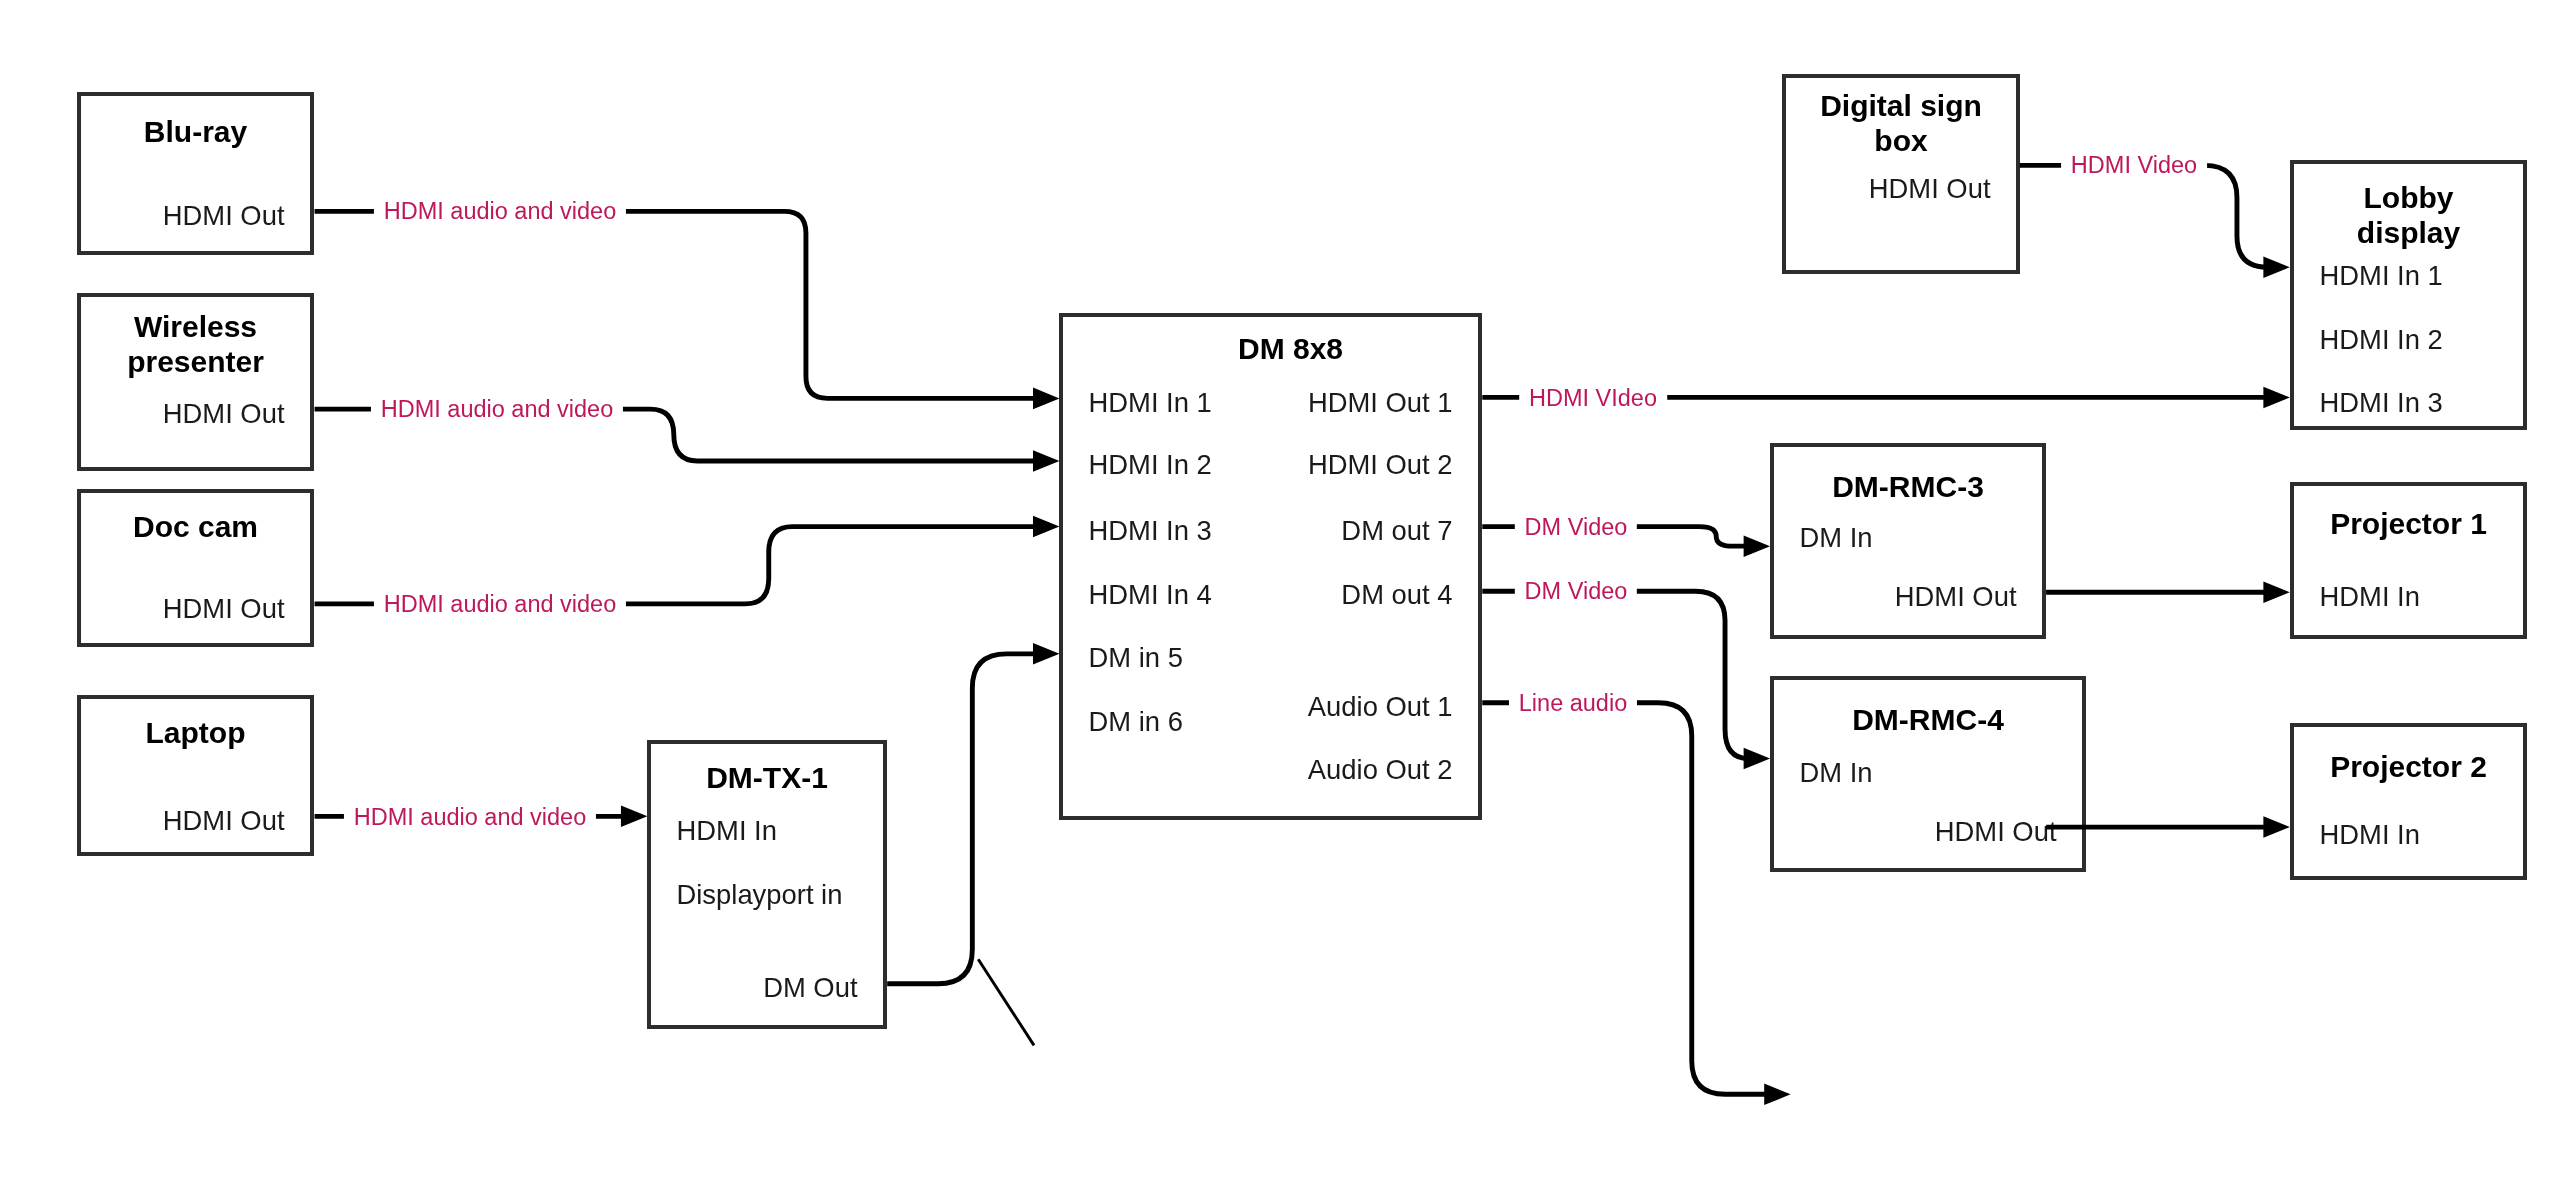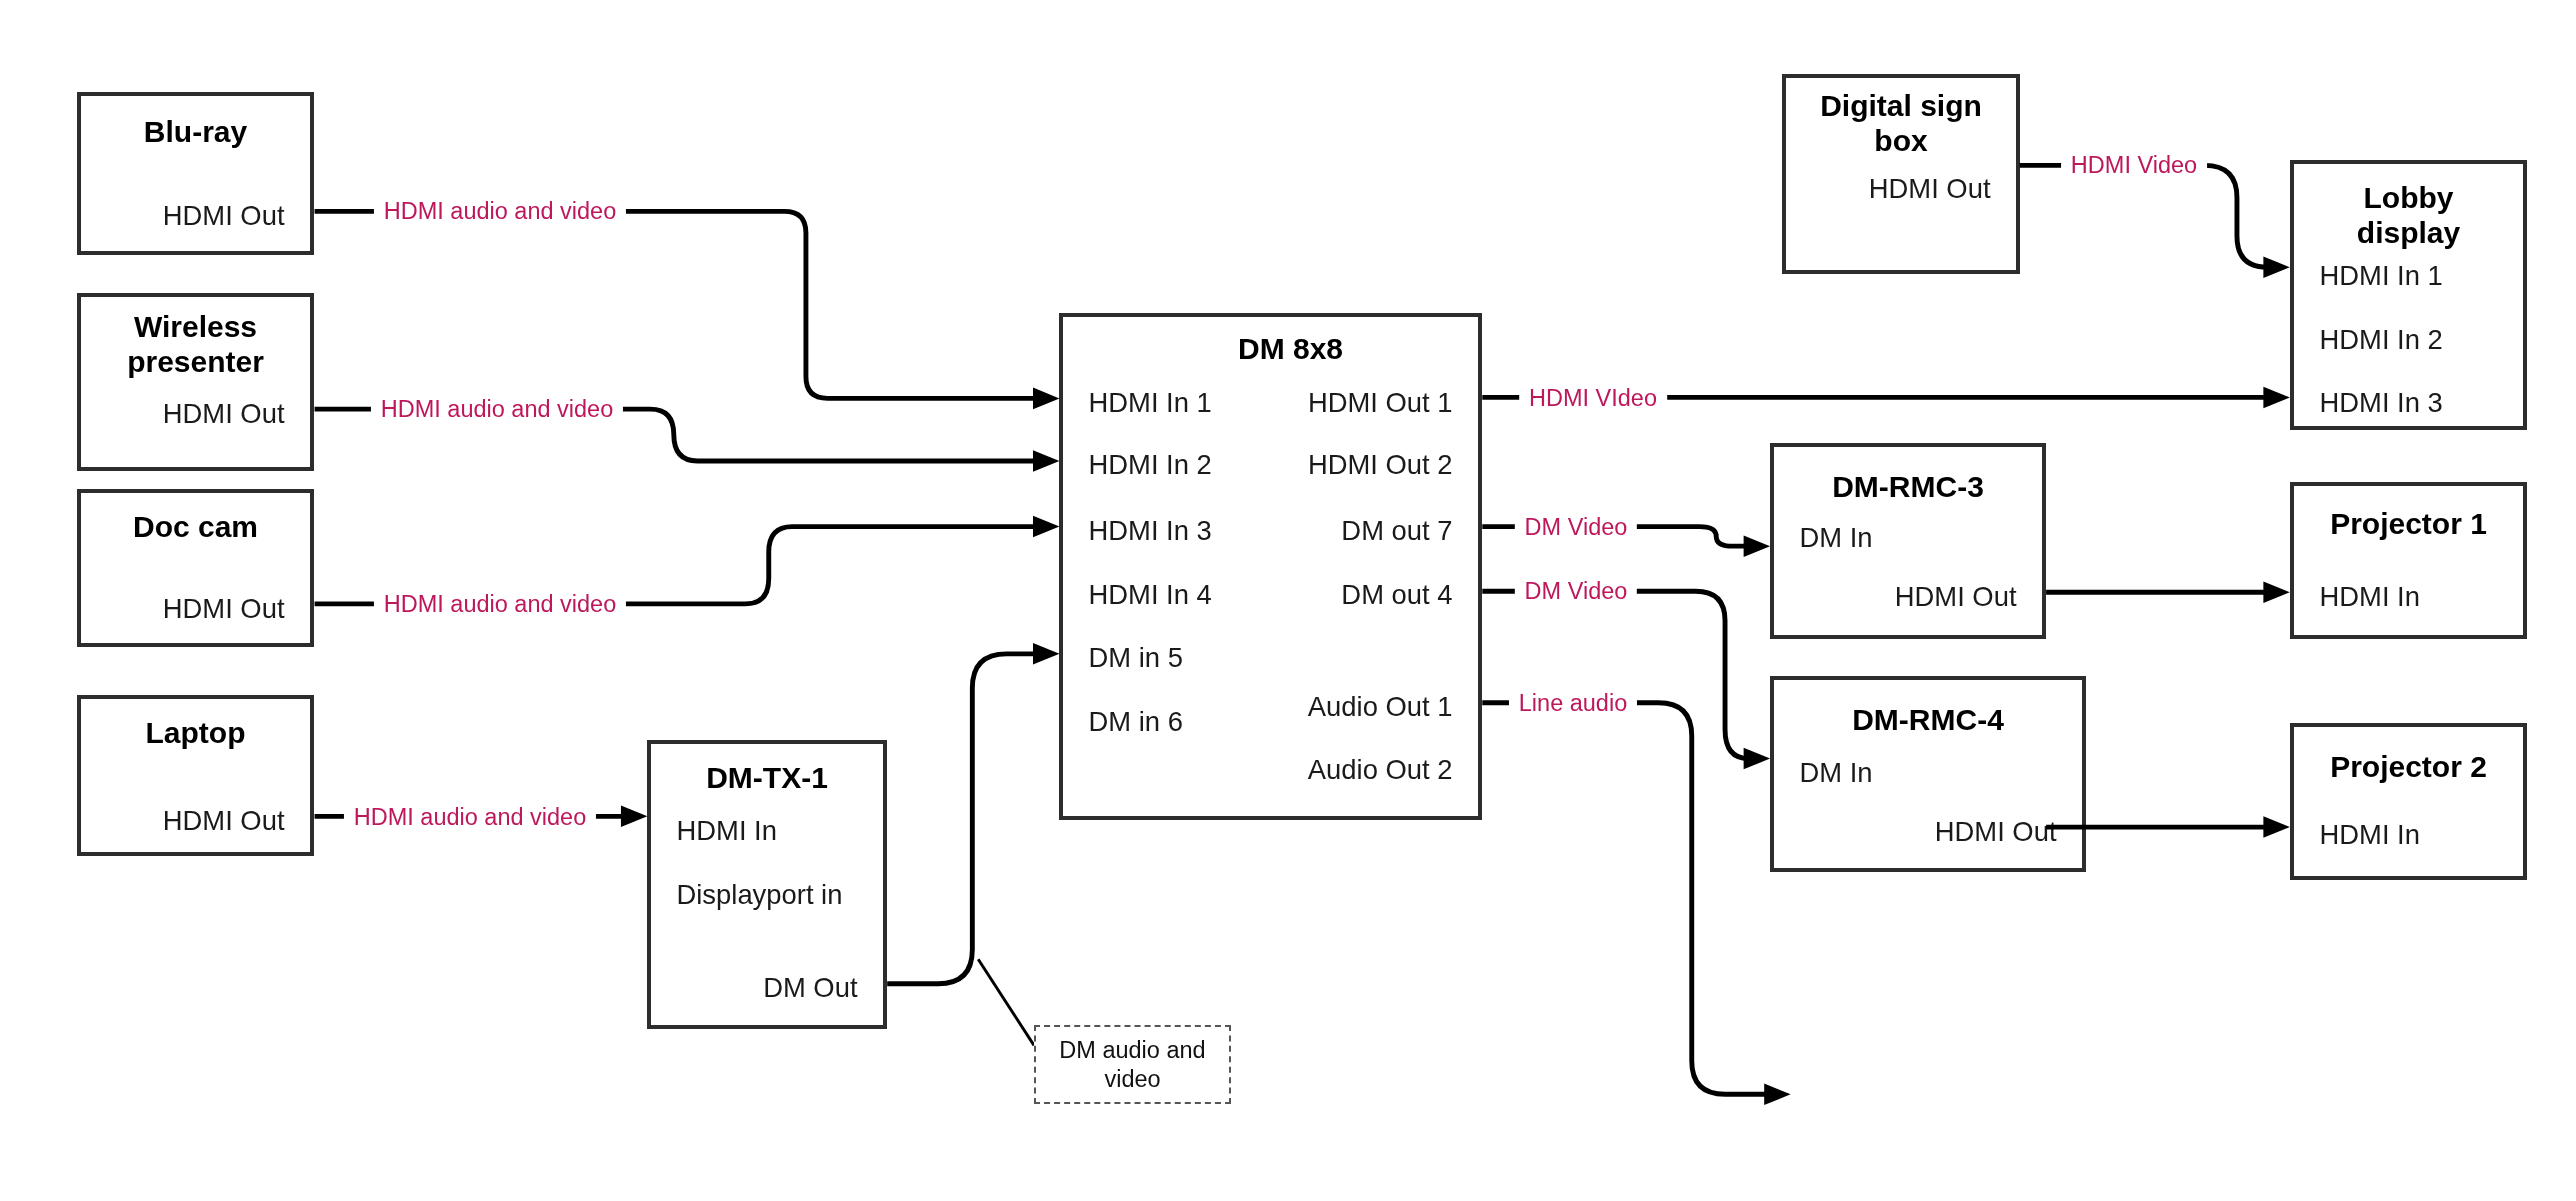--- a/index.html
+++ b/index.html
@@ -186,18 +186,15 @@
   <div class="wire-label" style="left:500px;top:211px;">HDMI audio and video</div>
   <div class="wire-label" style="left:497px;top:409px;">HDMI audio and video</div>
   <div class="wire-label" style="left:500px;top:604px;">HDMI audio and video</div>
   <div class="wire-label" style="left:470px;top:817px;">HDMI audio and video</div>
   <div class="wire-label" style="left:1593px;top:398px;">HDMI VIdeo</div>
   <div class="wire-label" style="left:1576px;top:527px;">DM Video</div>
   <div class="wire-label" style="left:1576px;top:591px;">DM Video</div>
   <div class="wire-label" style="left:1573px;top:703px;">Line audio</div>
   <div class="wire-label" style="left:2134px;top:165px;">HDMI Video</div>
 
-  <div class="annotation" style="left:1034px;top:1025px;width:197px;height:79px;">
-    <span>DM audio and video</span>
-  </div>
 
 </div>
 
 
 </body></html>

